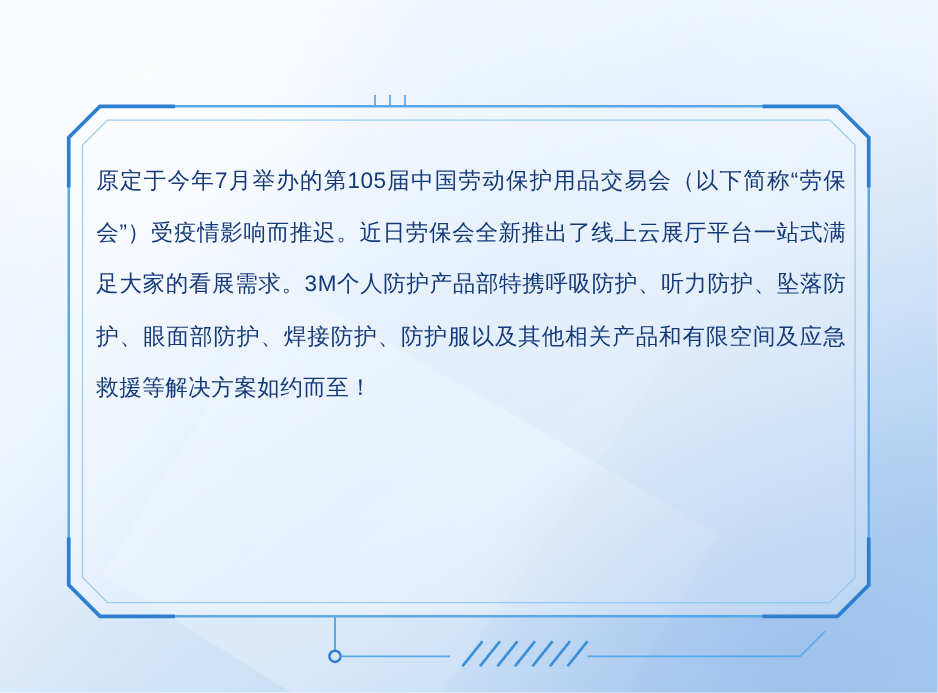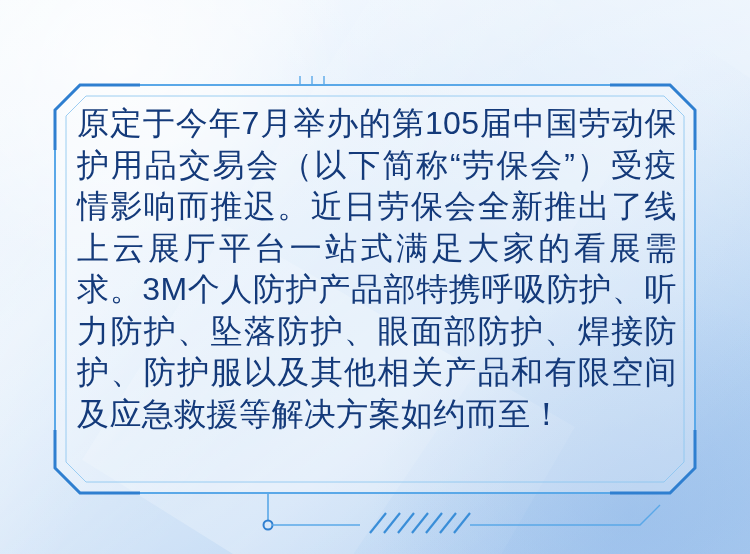--- a/index.html
+++ b/index.html
@@ -75,24 +75,24 @@
   .frame-svg {
     position: absolute;
     left: 0; top: 0;
     width: 750px; height: 554px;
   }
 
   
   .text-block {
     position: absolute;
     left: 77px;
-    top: 103px;
+    top: 124px;
     width: 600px;
     font-family: "Liberation Sans", "DejaVu Sans", sans-serif;
-    font-size: 32px;
+    font-size: 18px;
     line-height: 41.5px;
     letter-spacing: 0.4px;
     color: #143a7a;
     font-weight: 500;
     text-align: justify;
     text-justify: inter-character;
   }
 </style>
 </head>
 <body>

